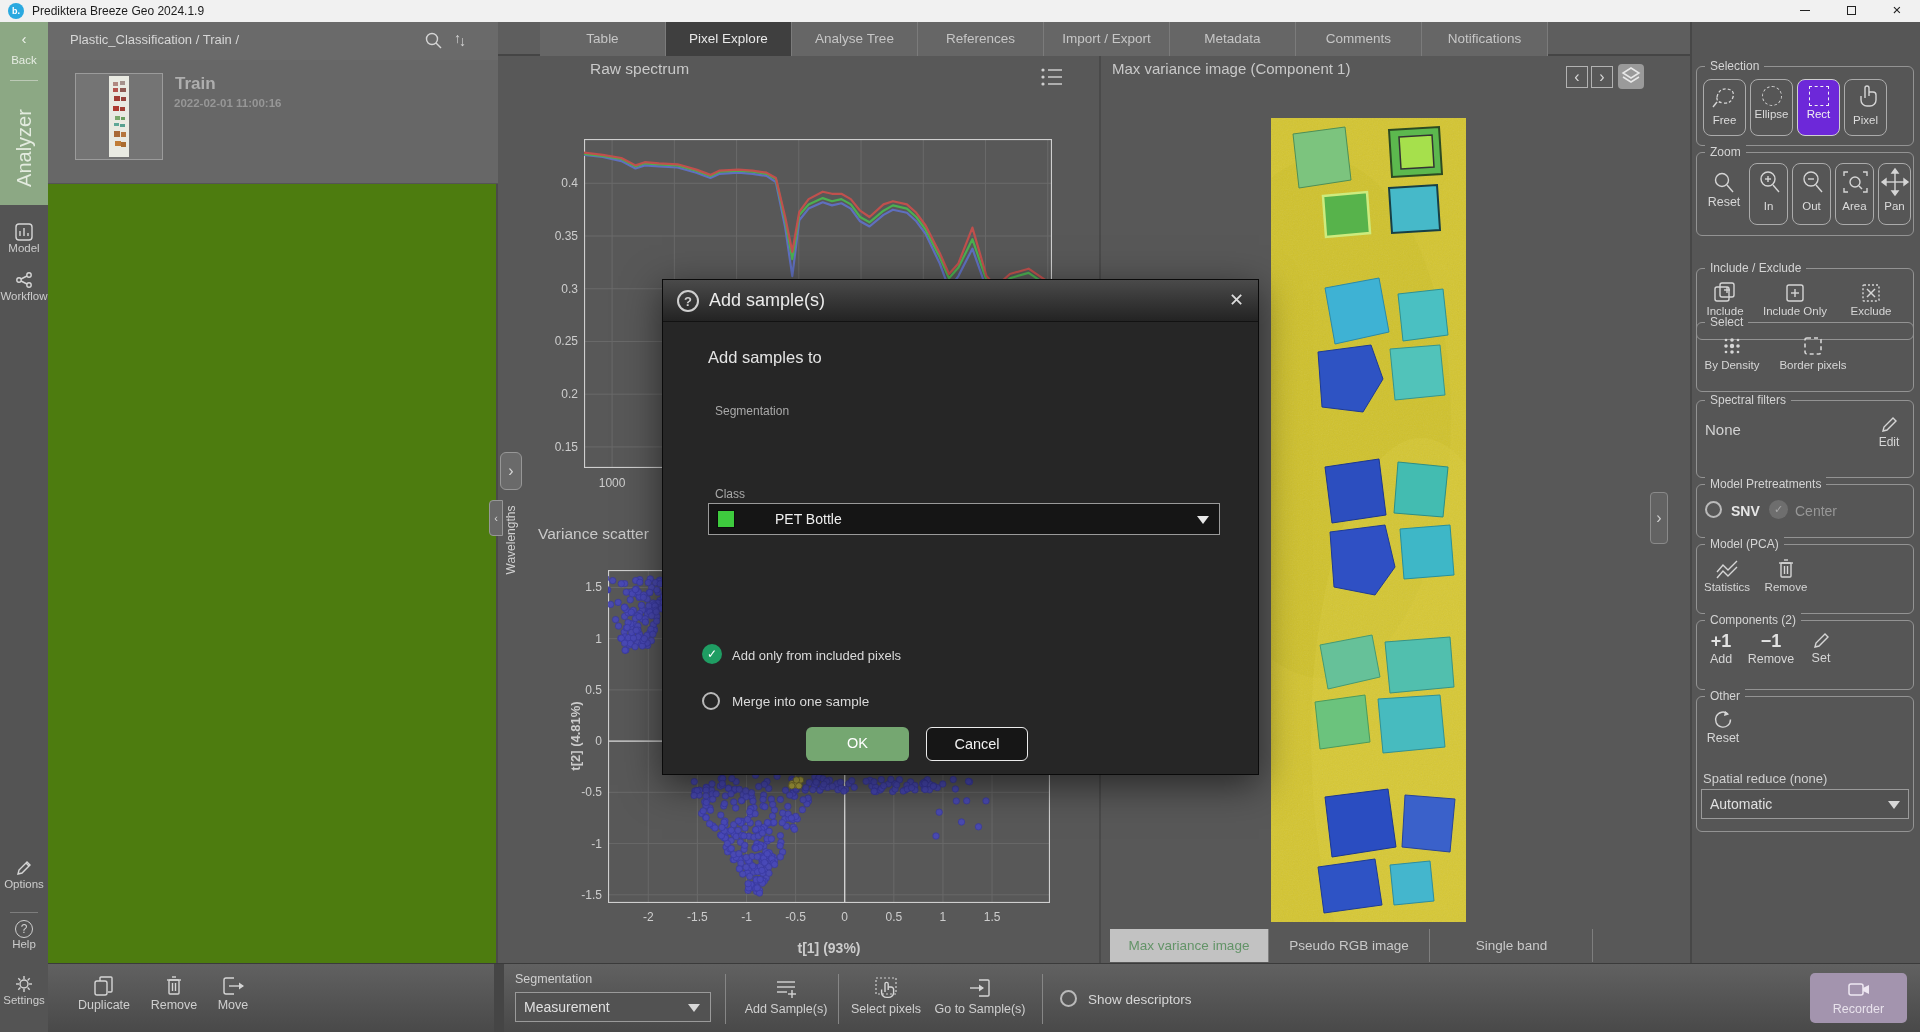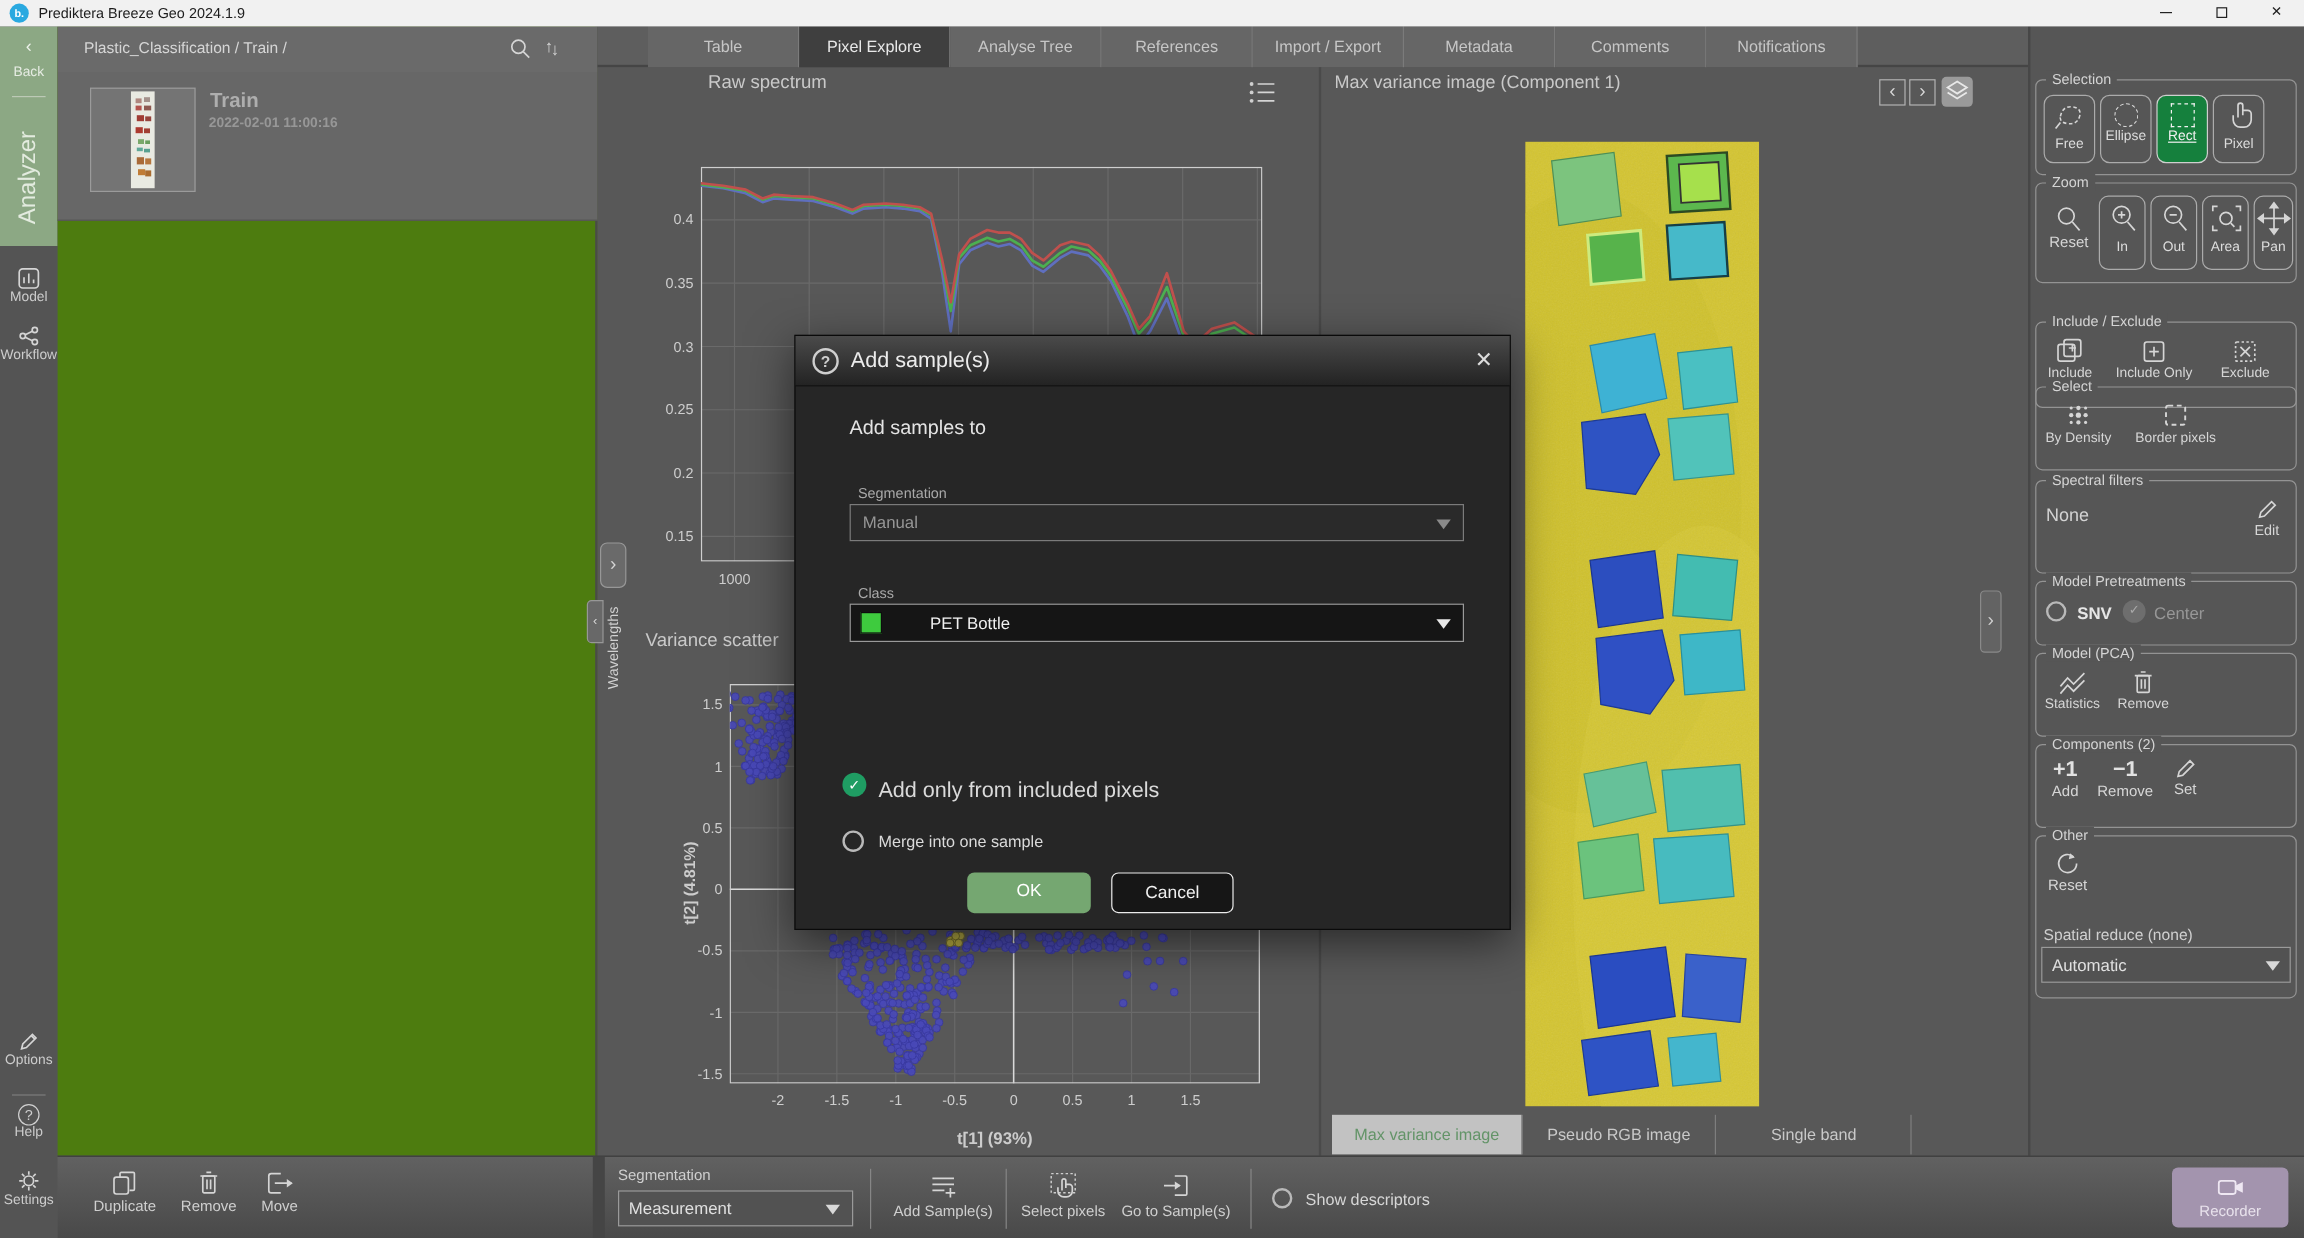--- a/index.html
+++ b/index.html
@@ -27,21 +27,21 @@
          color:#c6c6c6; background:#666666; border-right:1px solid #7b7b7b; }
   .tab.active { background:#3f3f3f; color:#e8e8e8; }
   
   .ptitle { position:absolute; font-size:15.5px; color:#c9c9c9; }
   .tick { position:absolute; font-size:12px; color:#cdcdcd; }
   
   .sidebar { position:absolute; left:1690px; top:22px; width:230px; height:941px; background:#565656; border-left:2px solid #474747; }
   .grp { position:absolute; left:4px; width:218px; border:1px solid #939393; border-radius:6px; }
   .grp-label { position:absolute; top:-8px; left:8px; background:#565656; padding:0 5px; font-size:12px; color:#d4d4d4; }
   .tbtn { position:absolute; border:1px solid #ababab; border-radius:8px; text-align:center; font-size:11.5px; color:#dcdcdc; }
-  .tbtn.on { background:#15803d; border-color:#cfcfcf; color:#f0f0f0;text-decoration:underline; }
+  .tbtn.on { background:#6d28d9; border-color:#cfcfcf; color:#f0f0f0; }
   .slabel { position:absolute; font-size:11.5px; color:#d6d6d6; text-align:center; }
   
   .bottombar { position:absolute; left:48px; top:963px; width:1872px; height:69px;
                background:linear-gradient(#616161,#494949); border-top:1px solid #3b3b3b; }
   .bsep { position:absolute; top:10px; width:1px; height:50px; background:#868686; }
   .blabel { position:absolute; font-size:12.5px; color:#cfcfcf; text-align:center; }
   .ddown { position:absolute; background:#525252; border:1px solid #9a9a9a; font-size:14px; color:#e0e0e0; line-height:28px; padding-left:8px; }
   .tri { position:absolute; width:0; height:0; border-left:6px solid transparent; border-right:6px solid transparent; border-top:8px solid #d8d8d8; }
   
   .dialog { position:absolute; left:662px; top:279px; width:597px; height:496px; background:#262626;
@@ -1066,34 +1066,30 @@
 <div class="dialog">
   <div class="dlg-title">
     <div class="abs" style="left:14px;top:10px;width:22px;height:22px;border:2px solid #cfcfcf;border-radius:50%;text-align:center;line-height:19px;font-size:13px;font-weight:bold;color:#cfcfcf;">?</div>
     <div class="abs" style="left:46px;top:10px;font-size:18px;color:#ececec;">Add sample(s)</div>
     <div class="abs" style="right:14px;top:9px;font-size:18px;color:#dcdcdc;">✕</div>
   </div>
 
   <div class="abs" style="left:45px;top:68px;font-size:16.5px;color:#e4e4e4;">Add samples to</div>
 
   <div class="abs" style="left:52px;top:124px;font-size:12px;color:#a9a9a9;">Segmentation</div>
-  <div class="dlg-select" style="top:140px;">
-    <span class="abs" style="left:10px;top:6px;font-size:14px;color:#969696;">Manual</span>
-    <span class="tri" style="right:10px;top:12px;border-top-color:#8a8a8a;"></span>
-  </div>
 
   <div class="abs" style="left:52px;top:207px;font-size:12px;color:#a9a9a9;">Class</div>
   <div class="dlg-select" style="top:223px;height:32px;background:#151515;border-color:#9a9a9a;">
     <span class="abs" style="left: 8px; top: 6px; width: 18px; height: 18px; border: 1px solid rgb(13, 13, 13); background: rgb(62, 203, 62);"></span>
     <span class="abs" style="left:66px;top:7px;font-size:14px;color:#f0f0f0;">PET Bottle</span>
     <span class="tri" style="right:10px;top:12px;border-top-color:#e8e8e8;"></span>
   </div>
 
   <div class="abs" style="left: 39px; top: 364px; width: 20px; height: 20px; border-radius: 50%; text-align: center; line-height: 20px; font-size: 12px; color: rgb(255, 255, 255); background: rgb(31, 157, 99);">✓</div>
-  <div class="abs" style="left:69px;top:368px;font-size:18px;color:#dadada;">Add only from included pixels</div>
+  <div class="abs" style="left:69px;top:368px;font-size:13px;color:#dadada;">Add only from included pixels</div>
 
   <div class="radio" style="left:39px;top:412px;width:18px;height:18px;"></div>
   <div class="abs" style="left:69px;top:414px;font-size:13.5px;color:#dadada;">Merge into one sample</div>
 
   <div class="btn" style="left: 143px; top: 447px; width: 103px; color: rgb(255, 255, 255); background: rgb(117, 167, 113);">OK</div>
   <div class="btn" style="left:263px;top:447px;width:102px;background:#161616;border:1px solid #ececec;color:#f0f0f0;">Cancel</div>
 </div>
 
 <div class="tick" style="left: 542px; top: 176.288px; width: 36px; text-align: right;">0.4</div>
 <div class="tick" style="left: 542px; top: 229.013px; width: 36px; text-align: right;">0.35</div>

